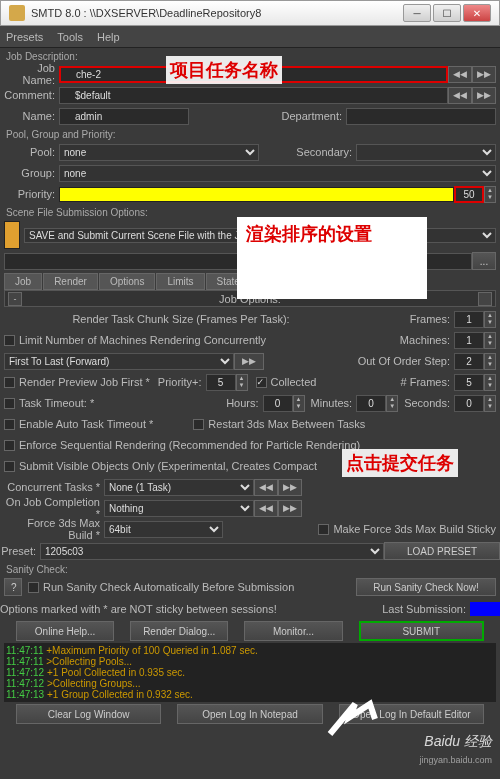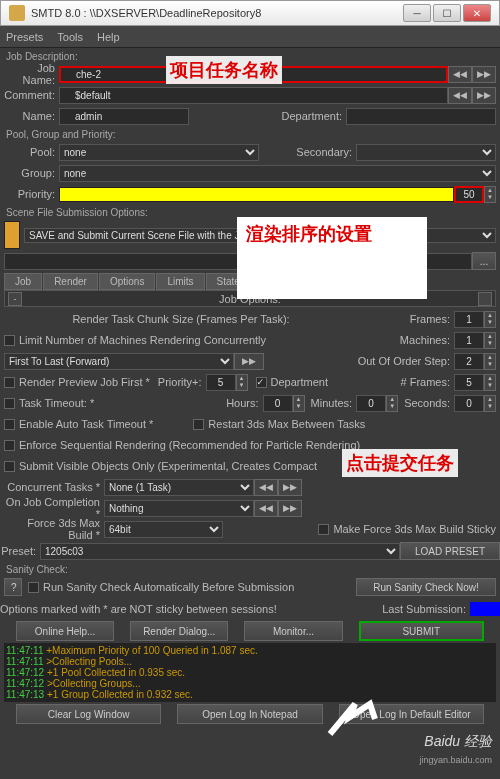--- a/index.html
+++ b/index.html
@@ -169,21 +169,21 @@
     <div class="chk"></div>
     <span>Render Preview Job First *</span>
     <span class="lbl" style="margin-left:8px">Priority+:</span>
     <input class="spinner" value="5" style="">
       <div class="spinbtn">
         <span>▲</span>
         <span>▼</span>
       </div>
     <span style="width:8px"></span>
     <div class="chk on"></div>
-    <span>Department</span>
+    <span>Collected</span>
     <span style="flex:1"></span>
     <span class="lbl"># Frames:</span>
     <input class="spinner" value="5" style="">
       <div class="spinbtn">
         <span>▲</span>
         <span>▼</span>
       </div>
   </div>
   <div class="row">
     <div class="chk"></div>
@@ -240,21 +240,21 @@
     <select class="sel" style="width:119px"><option>64bit</option></select>
     <span style="flex:1"></span>
     <div class="chk"></div>
     <span>Make Force 3ds Max Build Sticky</span>
   </div>
 </div>
 
 <div class="section row">
   <span class="lbl" style="width:40px">Preset:</span>
   <select class="sel" style="flex:1"><option>1205c03</option></select>
-  <button class="btn" style="width:100px">LOAD PRESET</button>
+  <button class="btn" style="width:116px">LOAD PRESET</button>
 </div>
 
 <div class="section">
   <div class="secttl">Sanity Check:</div>
   <div class="row">
     <button class="btn" style="width:18px">?</button>
     <div class="chk" style="margin-left:6px"></div>
     <span>Run Sanity Check Automatically Before Submission</span>
     <span style="flex:1"></span>
     <button class="btn" style="width:140px">Run Sanity Check Now!</button>

